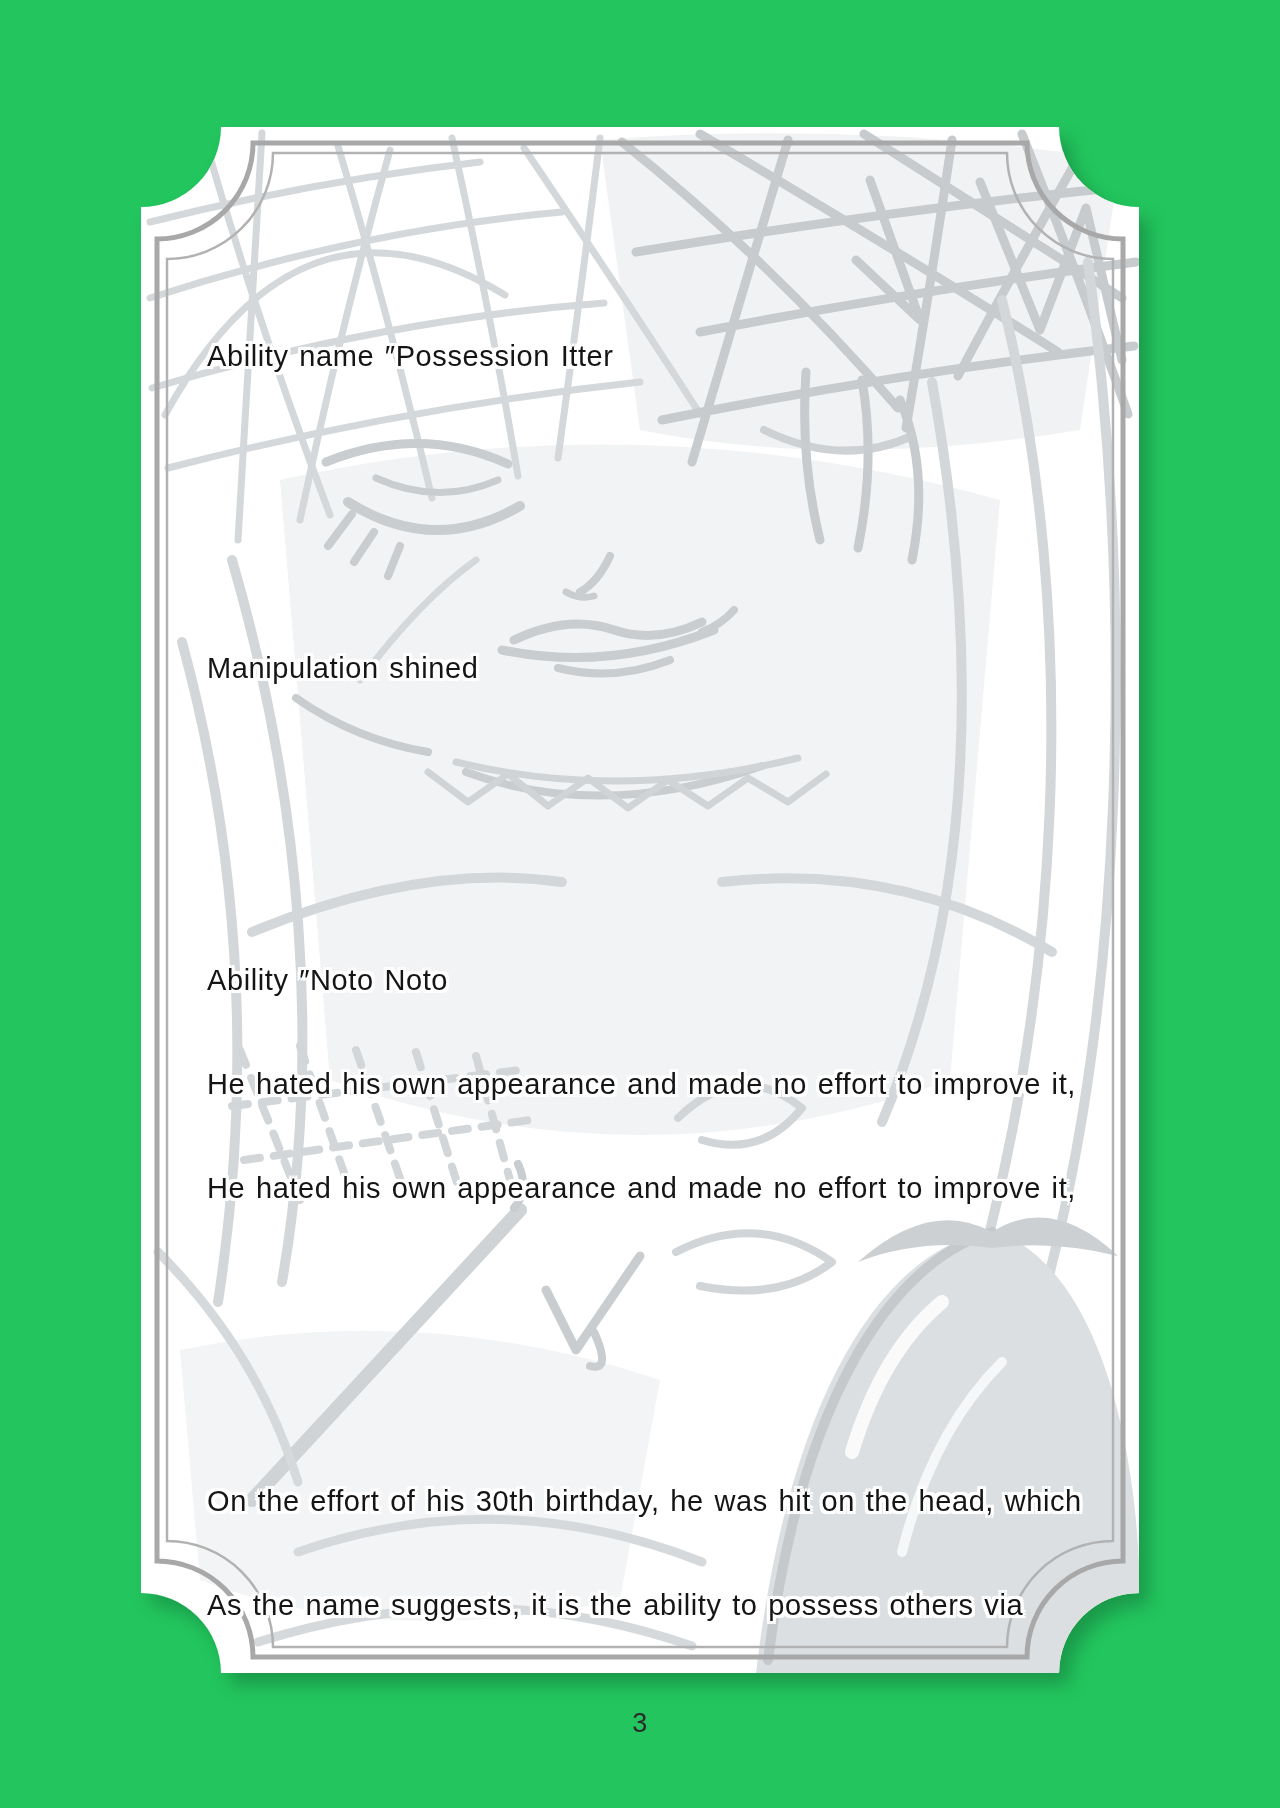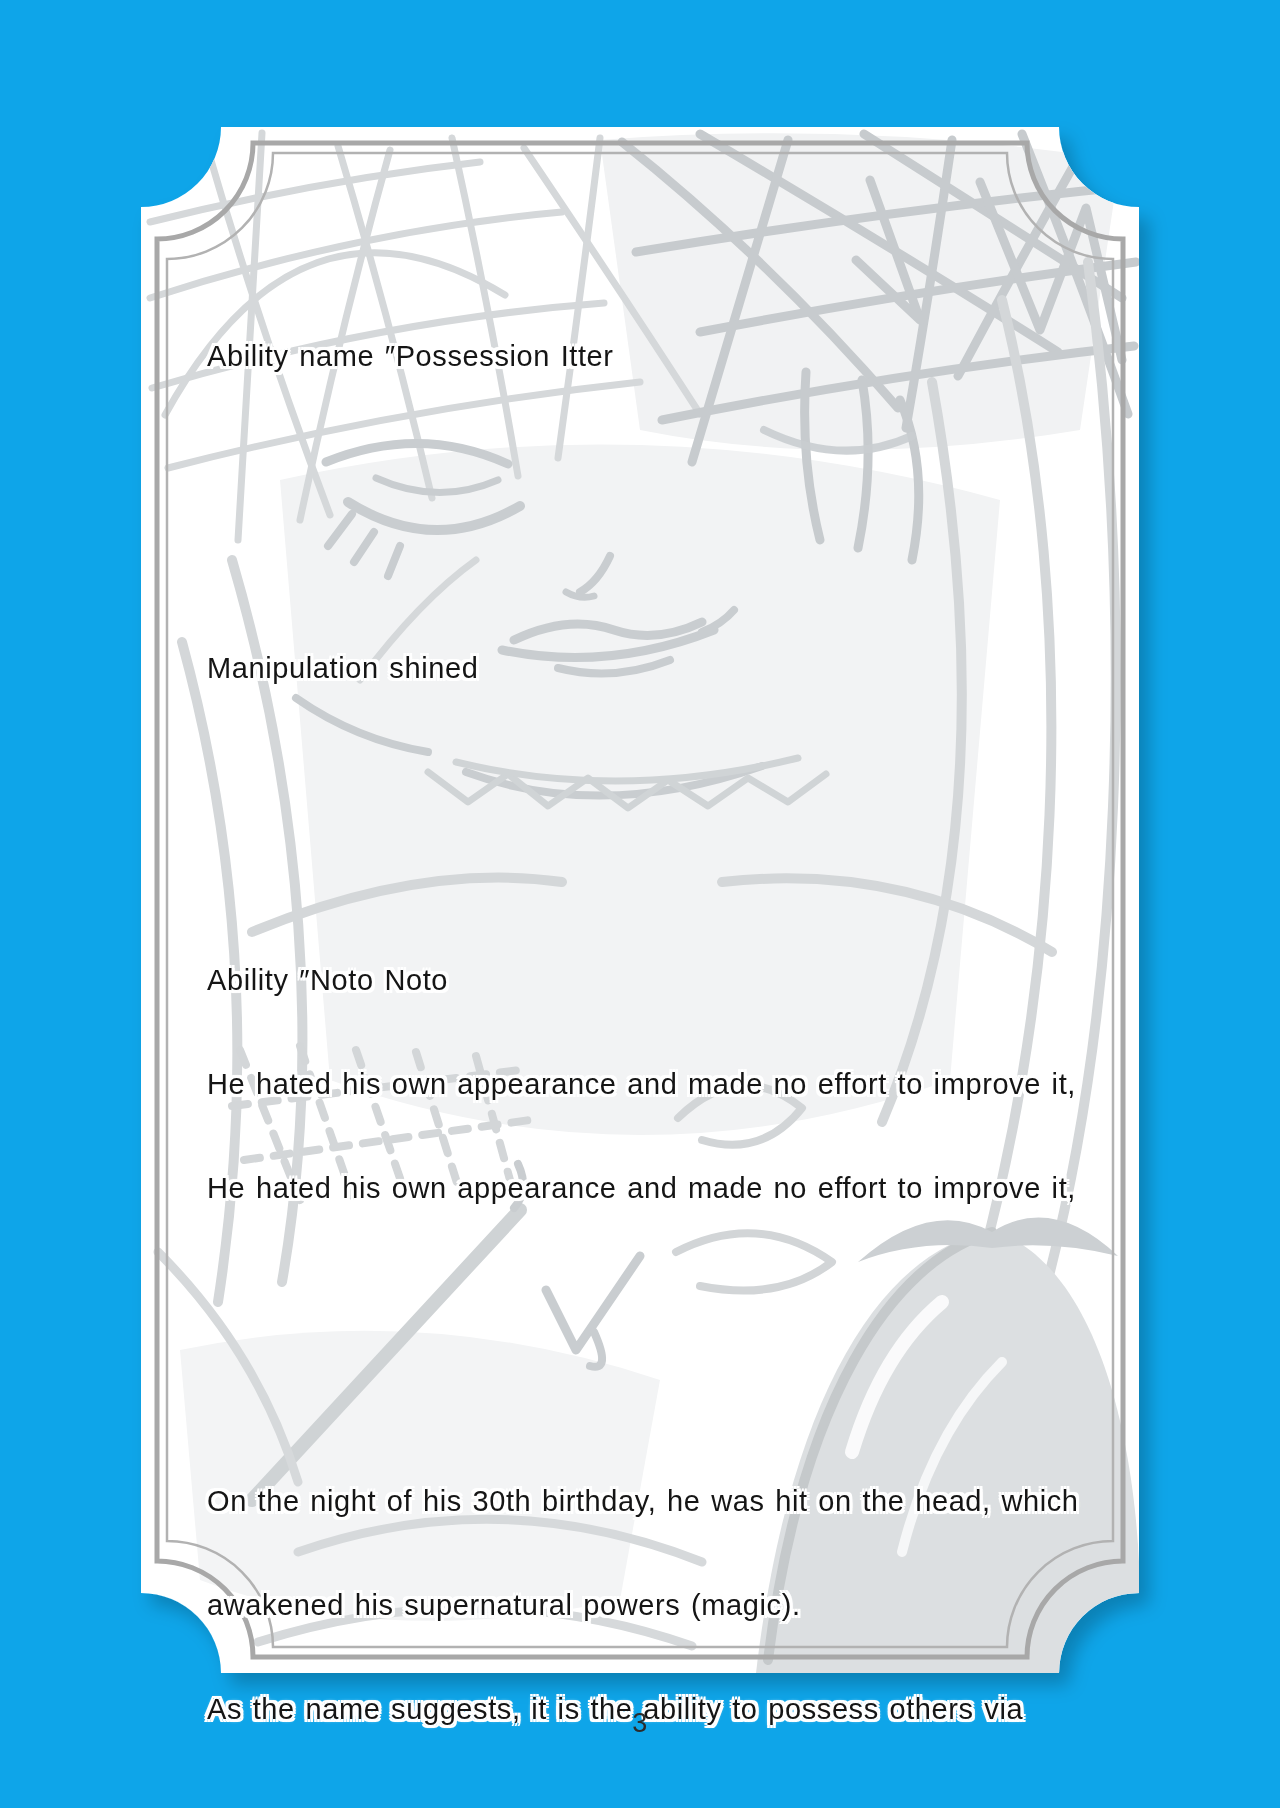--- a/index.html
+++ b/index.html
@@ -1,20 +1,20 @@
 <!DOCTYPE html>
 <html><head>
 <meta charset="utf-8">
 <style>
   html, body { margin: 0; padding: 0; background: #ffffff; }
   #stage {
     position: relative;
     width: 1280px;
     height: 1808px;
-    background: #0ea5e9;
+    background: #22c55e;
     overflow: hidden;
     font-family: "Liberation Sans", "DejaVu Sans", sans-serif;
   }
   #artwork-svg {
     position: absolute;
     left: 0; top: 0;
     width: 1280px; height: 1808px;
     display: block;
   }
   
@@ -197,22 +197,21 @@
       <div class="line">Manipulation shined</div>
     </div>
 
     <div class="para">
       <div class="line">Ability ″Noto Noto</div>
       <div class="line">He hated his own appearance and made no effort to improve it,</div>
       <div class="line">He hated his own appearance and made no effort to improve it,</div>
     </div>
 
     <div class="para">
-      <div class="line">On the night of his 30th birthday, he was hit on the head, which</div>
-      <div class="line">awakened his supernatural powers (magic).</div>
+      <div class="line">On the effort of his 30th birthday, he was hit on the head, which</div>
       <div class="line">As the name suggests, it is the ability to possess others via</div>
       
     </div>
 
     
 
     
 
     
 

